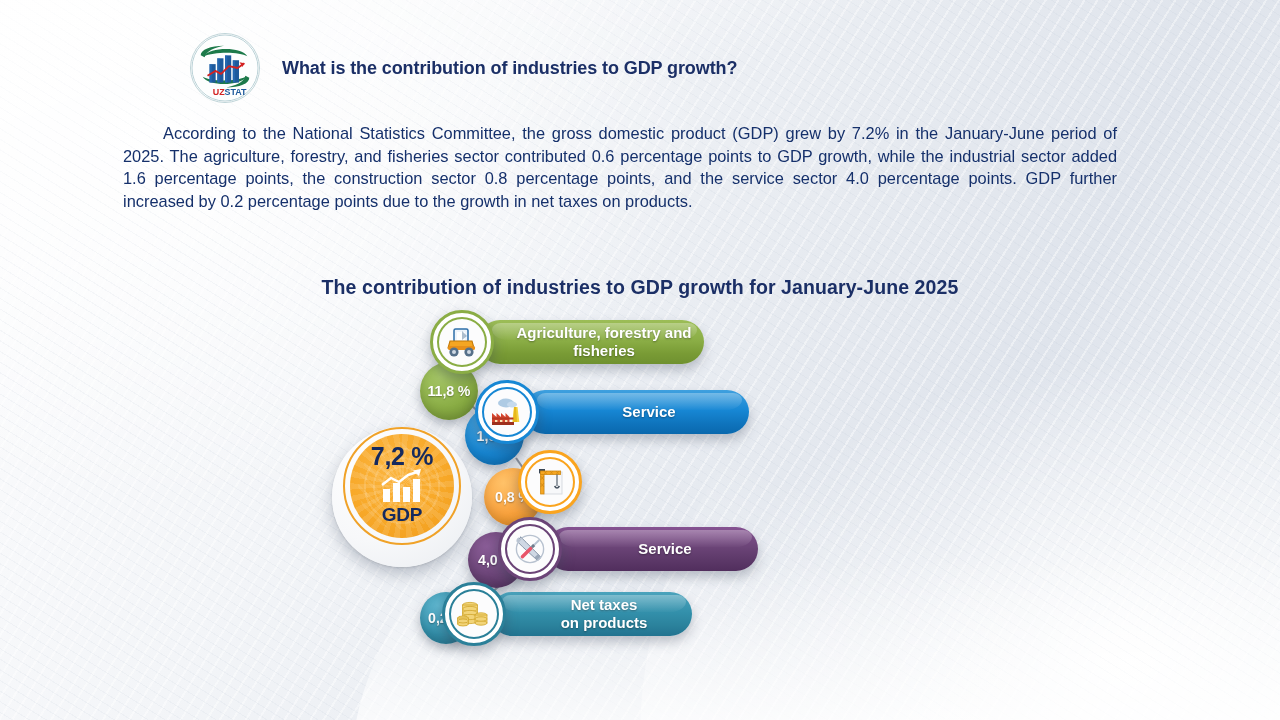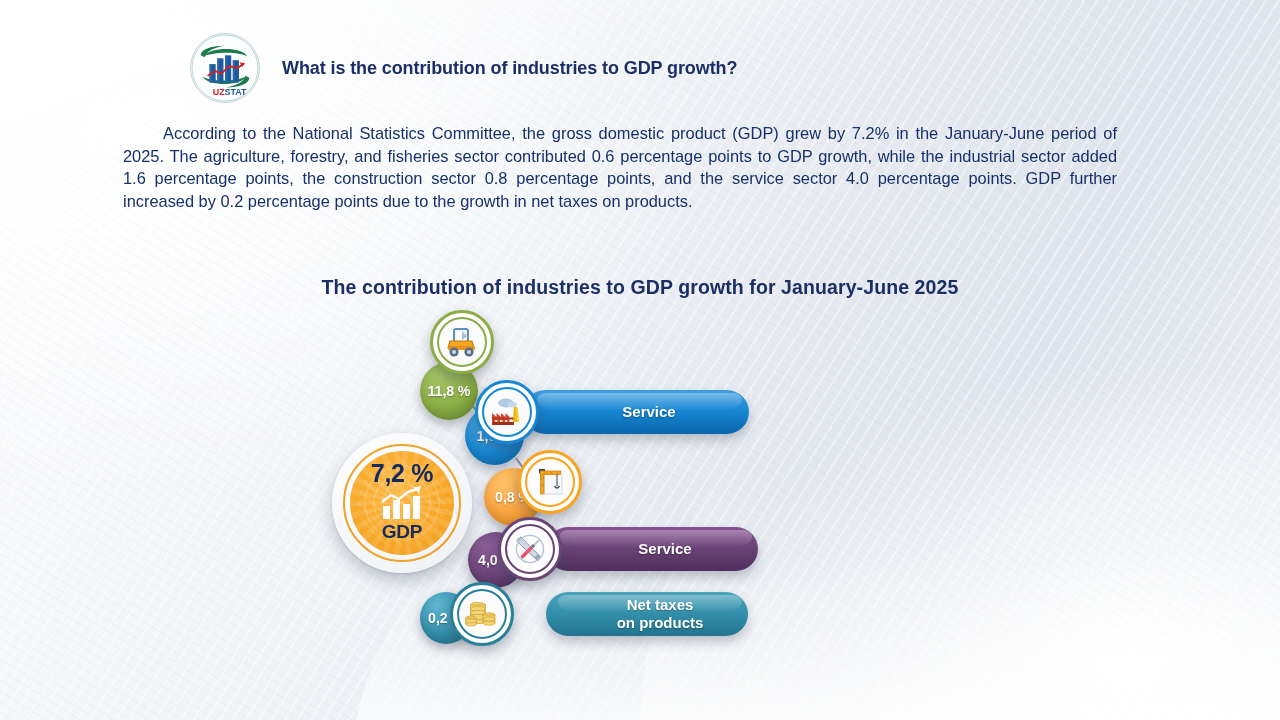--- a/index.html
+++ b/index.html
@@ -113,26 +113,26 @@
     left: 320px; top: 310px;
     width: 520px; height: 370px;
   }
   .diagram > * { position: absolute; }
 
   
   .links { left: 0; top: 0; width: 520px; height: 370px; }
 
   
   .gdp-hub {
-    left: 12px; top: 123px;
+    left: 12px; top: 117px;
     width: 140px; height: 140px;
     border-radius: 50%;
     background: radial-gradient(circle at 34% 28%, #ffffff 0%, #f7f8fa 55%, #e9ecf0 100%);
     box-shadow: 0 7px 16px rgba(80,90,110,0.34), 0 1px 2px rgba(0,0,0,.12);
-    display: flex; align-items: center; justify-content: center;
+    display: flex; align-items: flex-start; justify-content: center;
   }
   .gdp-ring {
     width: 118px; height: 118px;
     border-radius: 50%;
     border: 2px solid #f0a228;
     display: flex; align-items: center; justify-content: center;
   }
   .gdp-core {
     width: 104px; height: 104px; border-radius: 50%;
     background:
@@ -214,21 +214,21 @@
     display: flex; align-items: center; justify-content: center;
     background: #fcfcfd;
     overflow: hidden;
   }
   .med-in svg { display: block; }
 
   .r-ag  { left: 110px; top: 0px;   }
   .r-in  { left: 155px; top: 70px;  }
   .r-co  { left: 198px; top: 140px; }
   .r-se  { left: 178px; top: 207px; }
-  .r-nt  { left: 130px; top: 272px; gap: 48px; }
+  .r-nt  { left: 122px; top: 272px; }
 
   .b-ag { left: 100px; top: 52px;  width: 58px; height: 58px; }
   .b-in { left: 145px; top: 96px;  width: 59px; height: 59px; }
   .b-co { left: 164px; top: 158px; width: 58px; height: 58px; }
   .b-se { left: 148px; top: 222px; width: 56px; height: 56px; }
   .b-nt { left: 100px; top: 282px; width: 52px; height: 52px; }
 </style>
 </head>
 <body>
 
@@ -317,20 +317,27 @@
             <path d="M7 15 h22 l2 7 H5 z" fill="#F5A623" stroke="#C47A09" stroke-width="1.1"></path>
             <rect x="5" y="20" width="27" height="4" rx="1.6" fill="#E8901A"></rect>
             <circle cx="11" cy="26" r="4.6" fill="#56708a"></circle>
             <circle cx="11" cy="26" r="2" fill="#cfd9e4"></circle>
             <circle cx="26" cy="26" r="4.6" fill="#56708a"></circle>
             <circle cx="26" cy="26" r="2" fill="#cfd9e4"></circle>
             <path d="M19 5 l5 5 -5 4 z" fill="#5e7d9e" opacity=".5"></path>
           </svg>
         </div>
       </div>
+      <div class="pill" style="width:226px; margin-left:-16px;
+                  background: linear-gradient(180deg, #9cbd57 0%, #8AAD45 48%, #799b35 76%, #6F9130 100%);">
+        <span style="padding-left:26px;">
+          <span>Agriculture, forestry and</span><br>
+          <span>fisheries</span>
+        </span>
+      </div>
     </div>
 
     <div class="bub b-in" style="background: radial-gradient(circle at 34% 26%, #4aa8e2 0%, #1787D4 54%, #0a68ad 100%);">
       <span>1,6 %</span>
     </div>
     <div class="row r-in">
       <div class="med" style="border:3.5px solid #1787D4;">
         <div class="med-in" style="border:2.5px solid #1787D4;">
           <svg width="38" height="32" viewBox="0 0 38 32" aria-hidden="true">
             <ellipse cx="18" cy="7" rx="8" ry="4.4" fill="#aecbe4"></ellipse>

